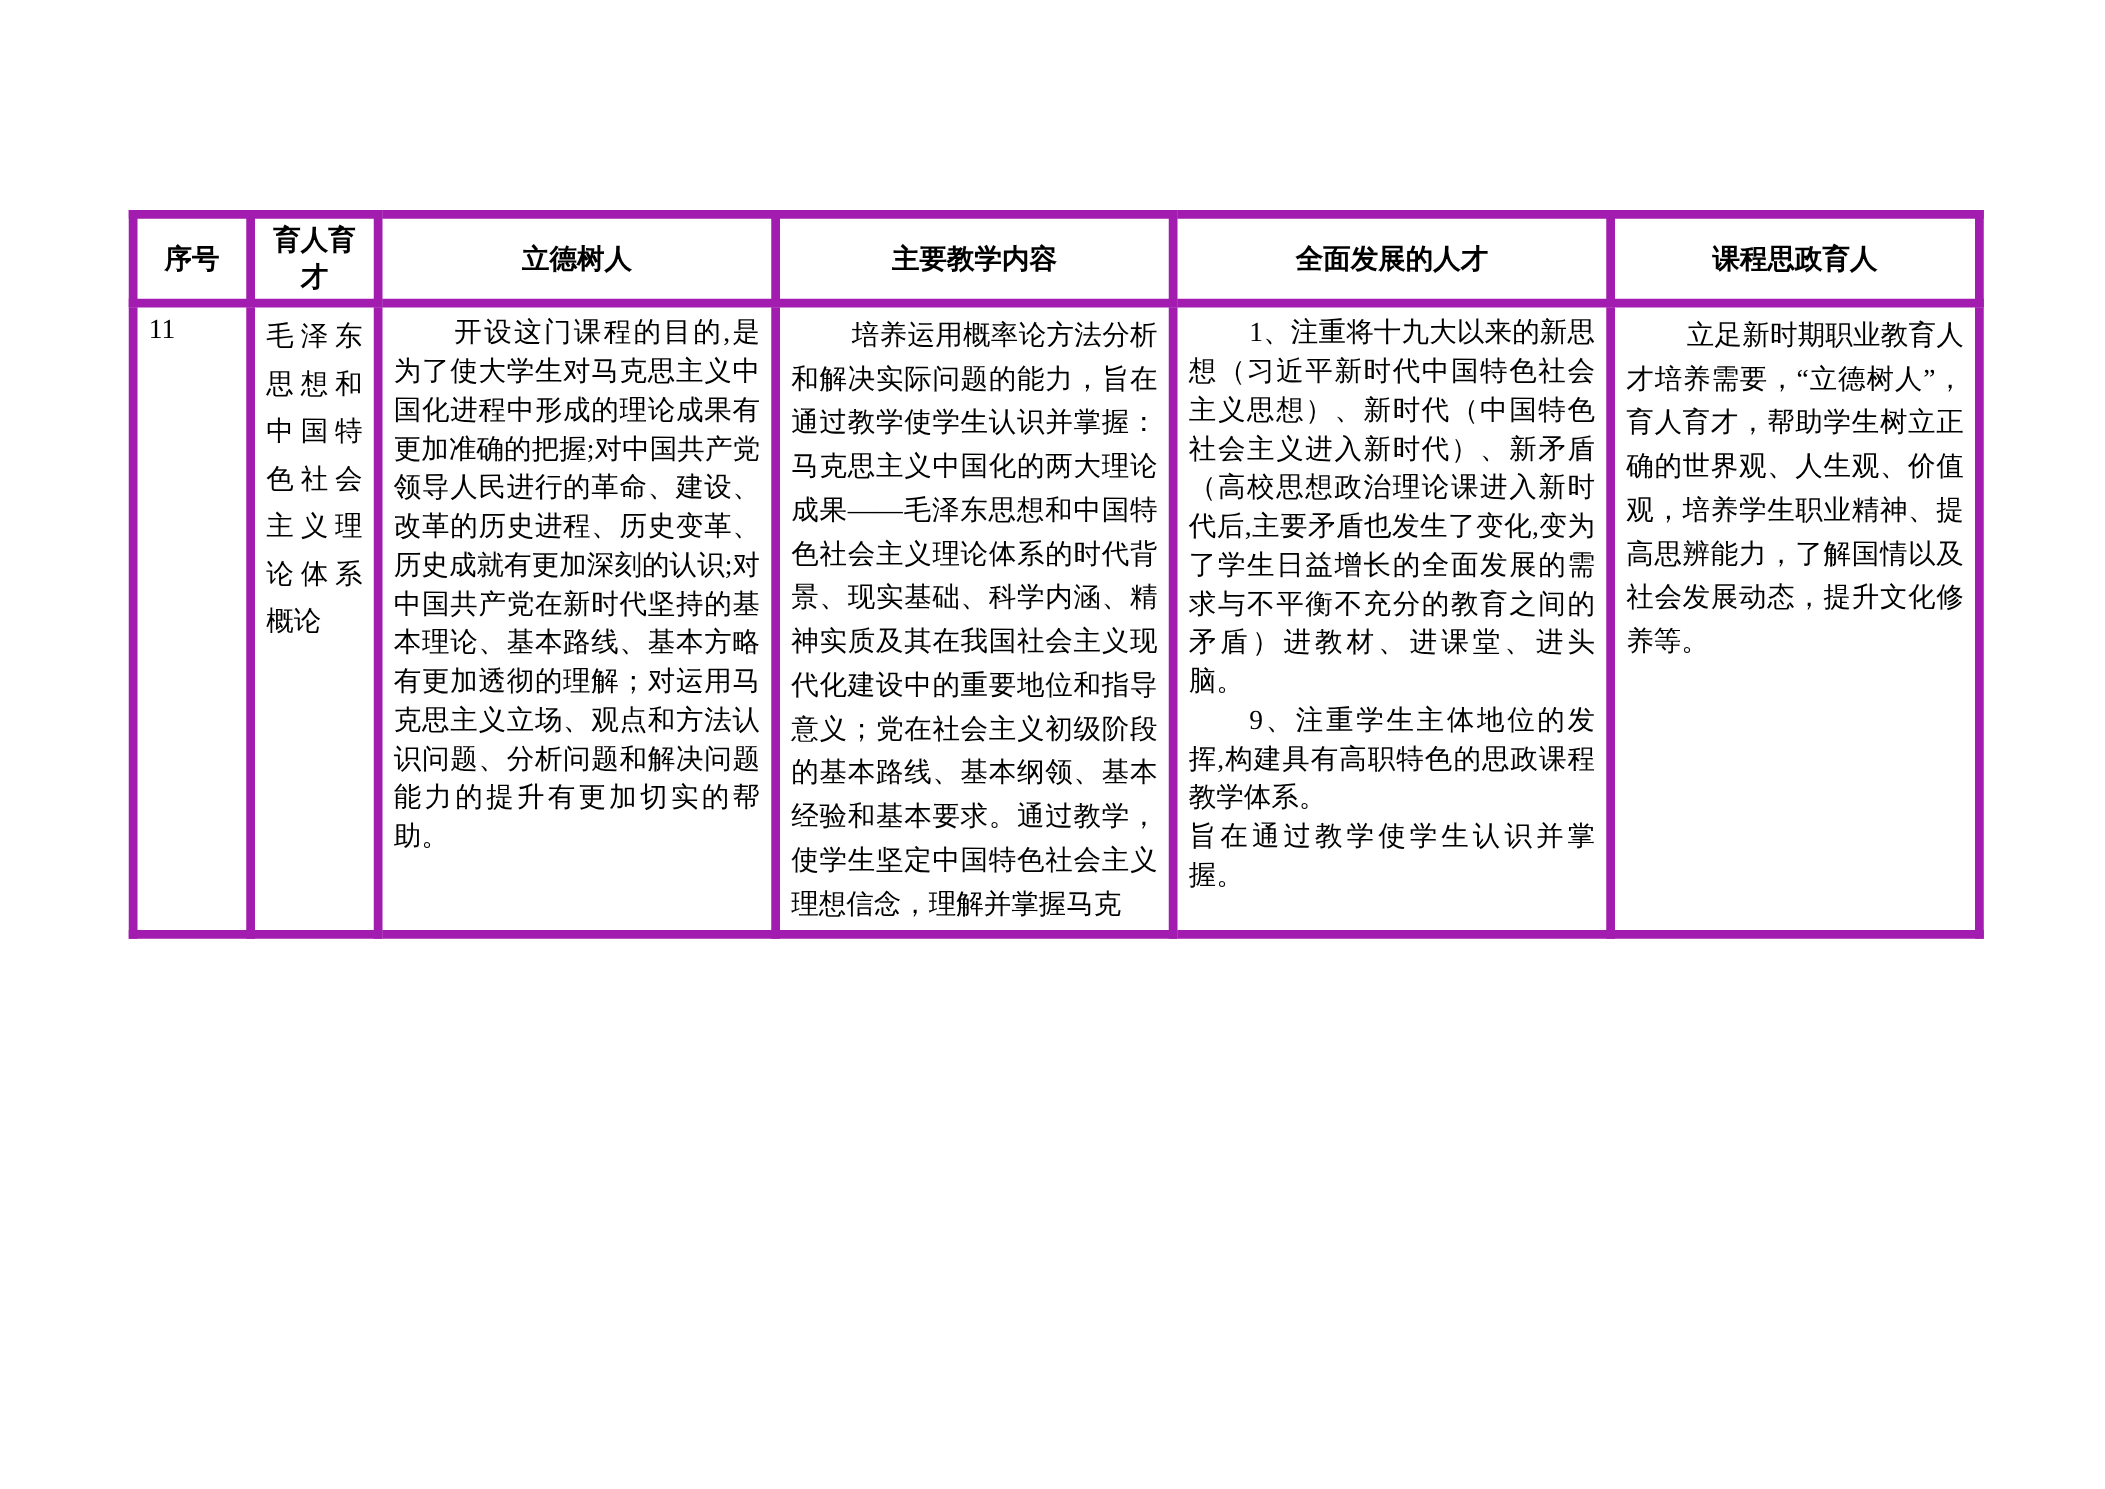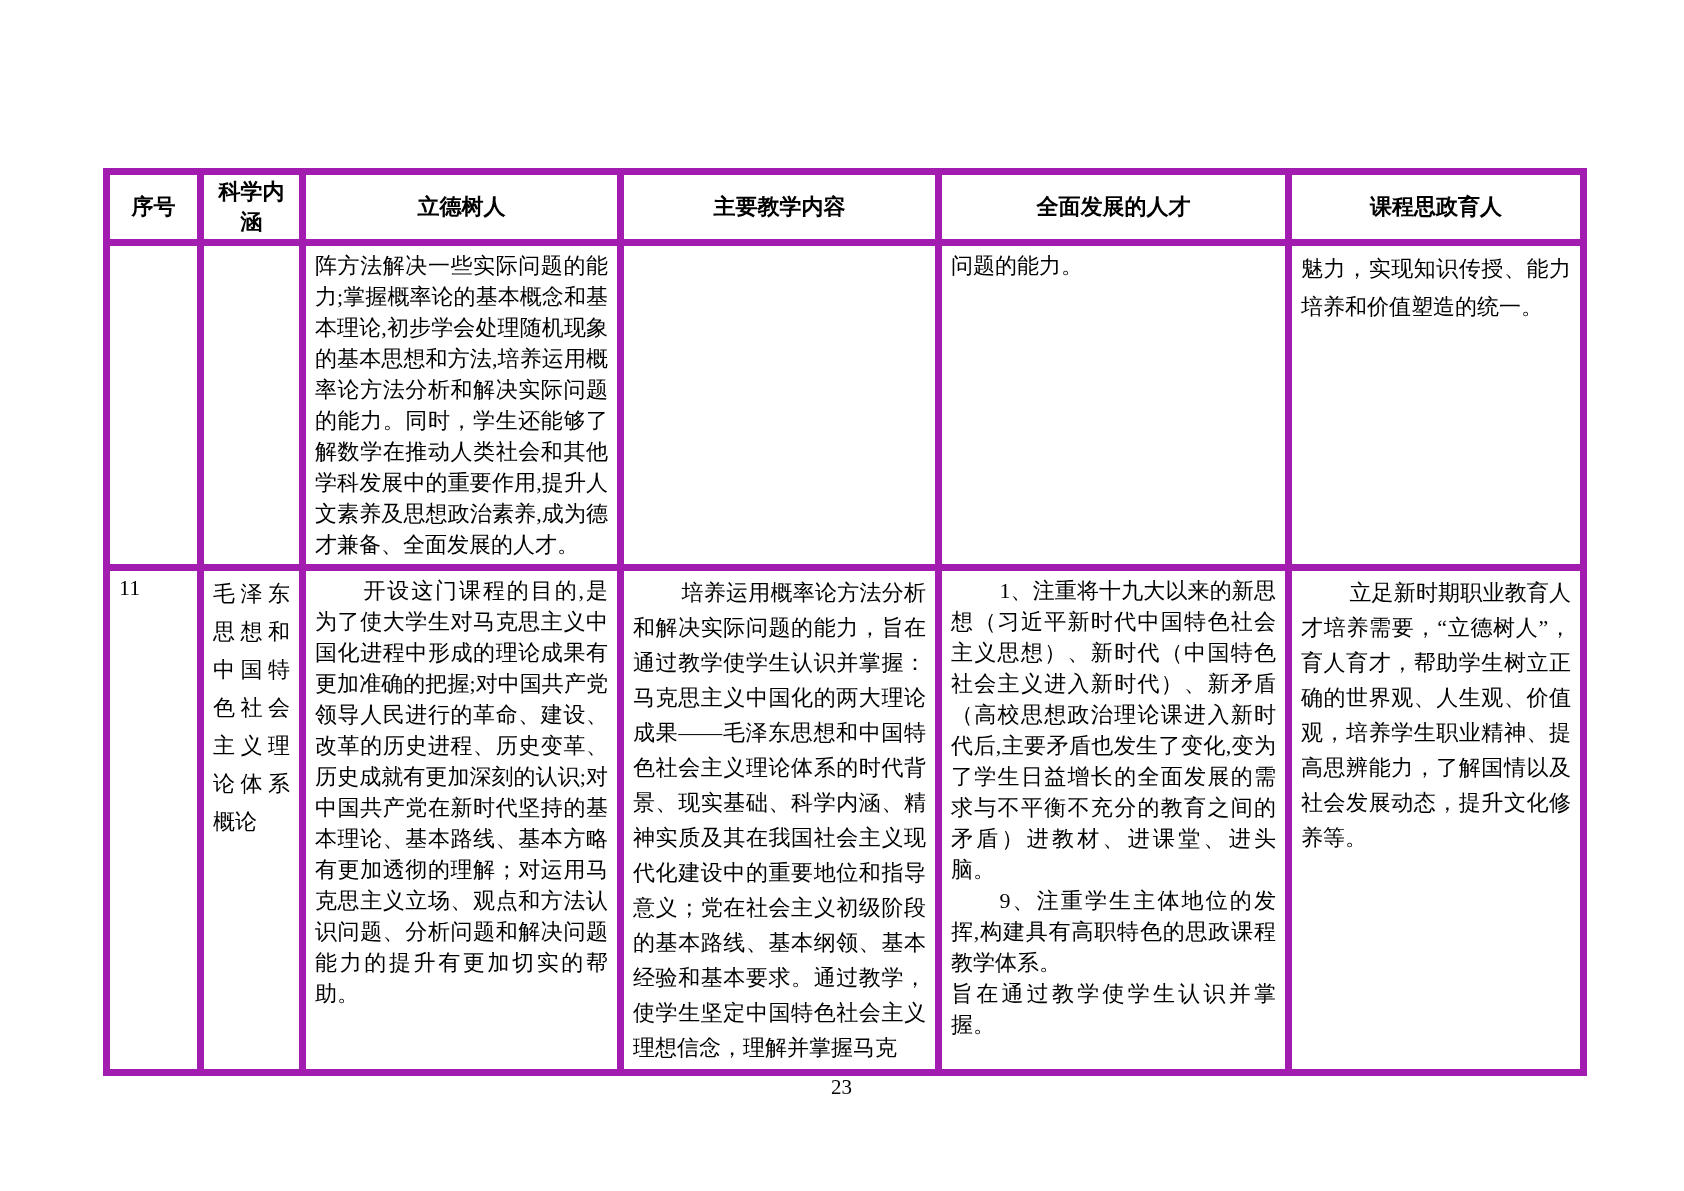--- a/index.html
+++ b/index.html
@@ -69,42 +69,28 @@
       <col class="c1">
         <col class="c2">
         <col class="c3">
         <col class="c4">
         <col class="c5">
         <col class="c6">
     </colgroup>
     <thead>
       <tr>
         <th>序号</th>
-        <th>科学内涵</th>
+        <th>育人育才</th>
         <th>立德树人</th>
         <th>主要教学内容</th>
         <th>全面发展的人才</th>
         <th>课程思政育人</th>
       </tr>
     </thead>
     <tbody>
-      <tr class="row-cont">
-        <td class="seq-cell"></td>
-        <td class="name-cell"></td>
-        <td>
-          <p class="txt noindent">阵方法解决一些实际问题的能力;掌握概率论的基本概念和基本理论,初步学会处理随机现象的基本思想和方法,培养运用概率论方法分析和解决实际问题的能力。同时，学生还能够了解数学在推动人类社会和其他学科发展中的重要作用,提升人文素养及思想政治素养,成为德才兼备、全面发展的人才。</p>
-        </td>
-        <td></td>
-        <td>
-          <p class="txt noindent">问题的能力。</p>
-        </td>
-        <td>
-          <p class="txt lh38 noindent">魅力，实现知识传授、能力培养和价值塑造的统一。</p>
-        </td>
-      </tr>
       <tr class="row-main">
         <td class="seq-cell">11</td>
         <td class="name-cell">
           <p class="txt lh38 noindent">毛泽东思想和中国特色社会主义理论体系概论</p>
         </td>
         <td>
           <p class="txt indent">开设这门课程的目的,是为了使大学生对马克思主义中国化进程中形成的理论成果有更加准确的把握;对中国共产党领导人民进行的革命、建设、改革的历史进程、历史变革、历史成就有更加深刻的认识;对中国共产党在新时代坚持的基本理论、基本路线、基本方略有更加透彻的理解；对运用马克思主义立场、观点和方法认识问题、分析问题和解决问题能力的提升有更加切实的帮助。</p>
         </td>
         <td>
           <p class="txt lh35 indent">培养运用概率论方法分析和解决实际问题的能力，旨在通过教学使学生认识并掌握：马克思主义中国化的两大理论成果——毛泽东思想和中国特色社会主义理论体系的时代背景、现实基础、科学内涵、精神实质及其在我国社会主义现代化建设中的重要地位和指导意义；党在社会主义初级阶段的基本路线、基本纲领、基本经验和基本要求。通过教学，使学生坚定中国特色社会主义理想信念，理解并掌握马克</p>
@@ -114,15 +100,14 @@
           <p class="txt indent">9、注重学生主体地位的发挥,构建具有高职特色的思政课程教学体系。</p>
           <p class="txt noindent">旨在通过教学使学生认识并掌握。</p>
         </td>
         <td class="vmid">
           <p class="txt lh35 indent">立足新时期职业教育人才培养需要，“立德树人”，育人育才，帮助学生树立正确的世界观、人生观、价值观，培养学生职业精神、提高思辨能力，了解国情以及社会发展动态，提升文化修养等。</p>
         </td>
       </tr>
     </tbody>
   </table>
 
-  <div class="page-number">23</div>
 
 </div>
 
 </body></html>

